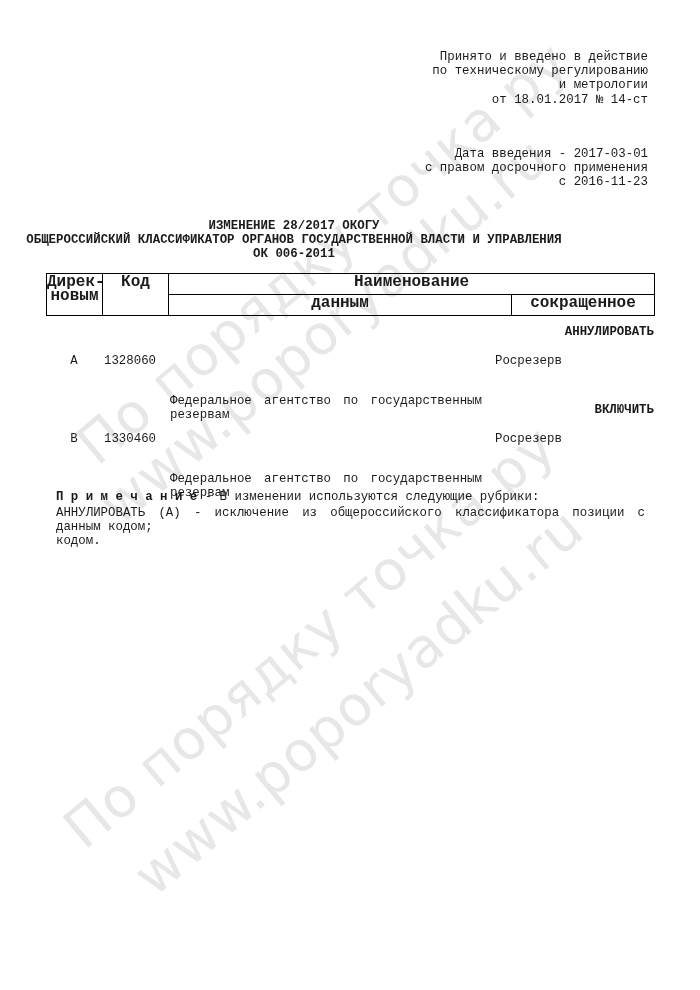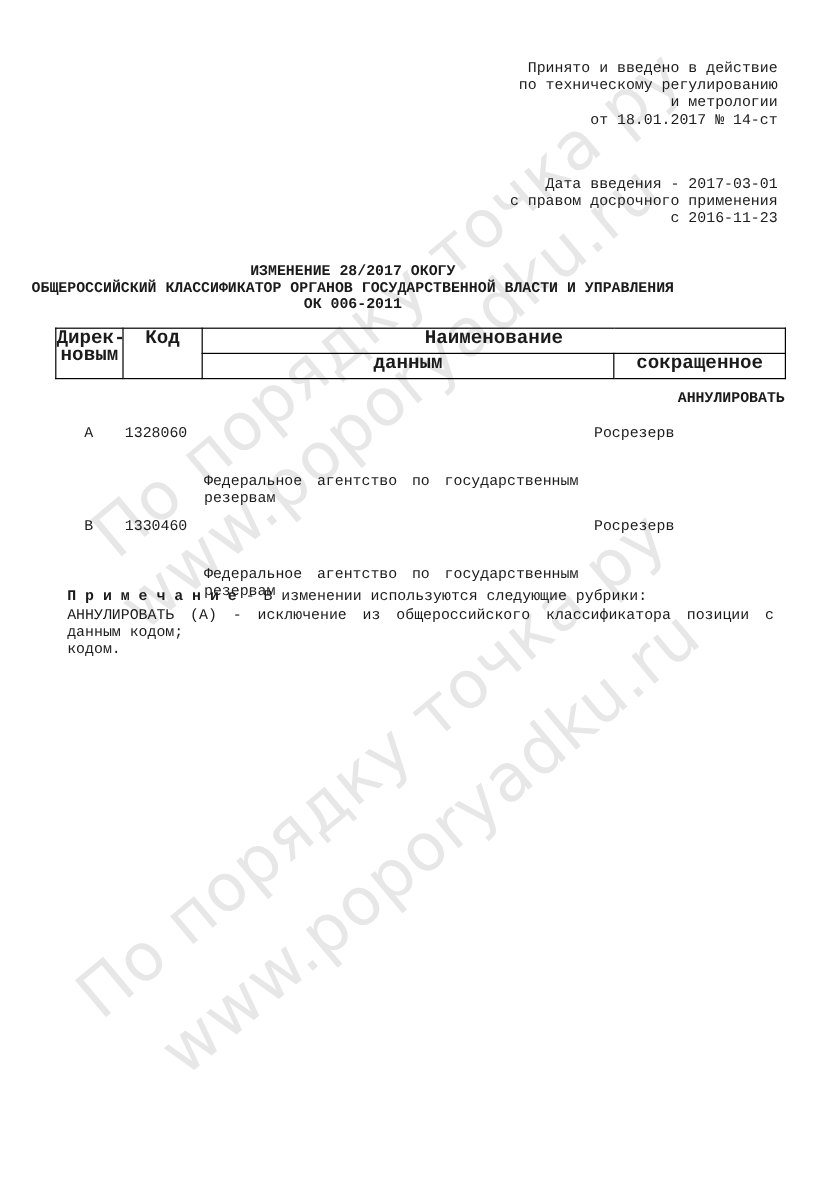--- a/index.html
+++ b/index.html
@@ -179,20 +179,21 @@
     <div class="data-row row-a">
       <div class="cell cell-directive">А</div>
       <div class="cell cell-code">1328060</div>
       <div class="cell cell-full">
         <div class="jline">Федеральное агентство по государственным</div>
         <div>резервам</div>
       </div>
       <div class="cell cell-short">Росрезерв</div>
     </div>
 
+    <div class="section-label label-include">ВКЛЮЧИТЬ</div>
 
     <div class="data-row row-b">
       <div class="cell cell-directive">В</div>
       <div class="cell cell-code">1330460</div>
       <div class="cell cell-full">
         <div class="jline">Федеральное агентство по государственным</div>
         <div>резервам</div>
       </div>
       <div class="cell cell-short">Росрезерв</div>
     </div>

